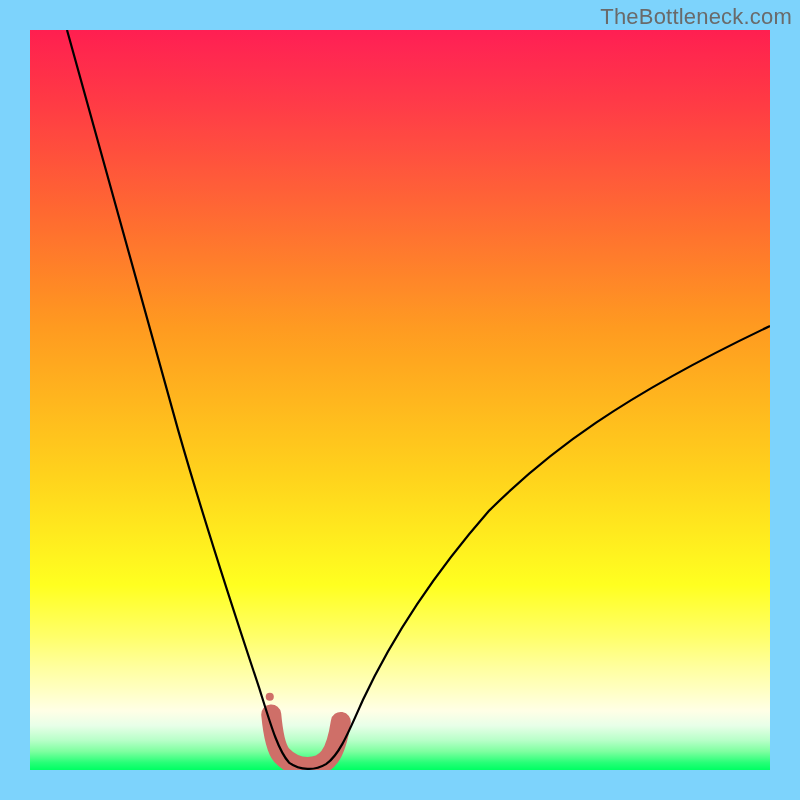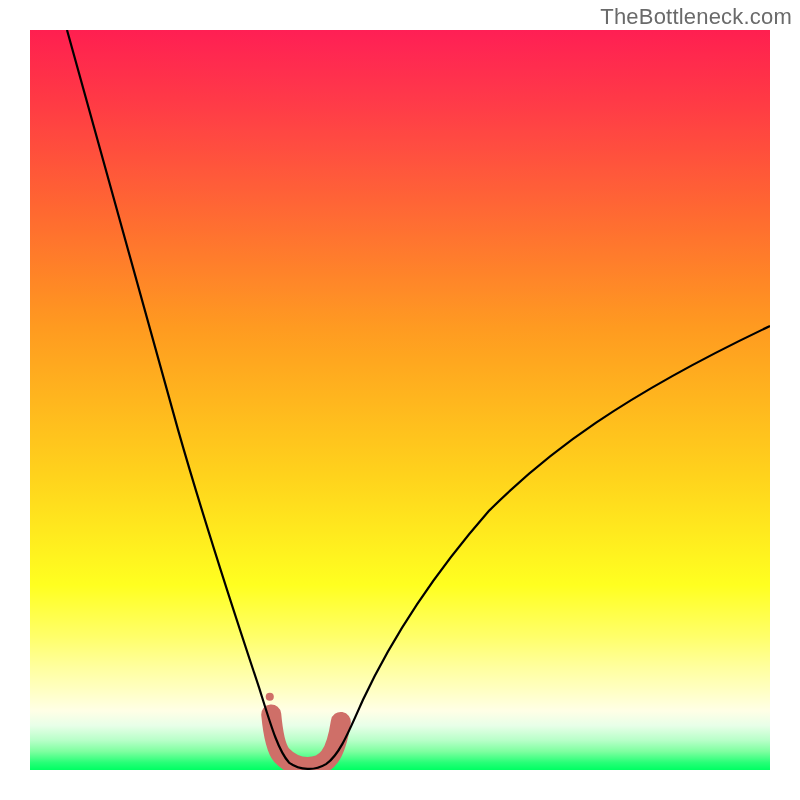--- a/index.html
+++ b/index.html
@@ -7,21 +7,21 @@
     padding: 0;
     width: 800px;
     height: 800px;
     background: #000;
     overflow: hidden;
     font-family: Arial, Helvetica, sans-serif;
   }
   .frame {
     position: absolute;
     inset: 0;
-    background: #ffffff;
+    background: #7dd3fc;
     padding-left: 28px;
   }
   .plot {
     position: absolute;
     left: 30px;
     top: 30px;
     width: 740px;
     height: 740px;
     overflow: hidden;
   }

